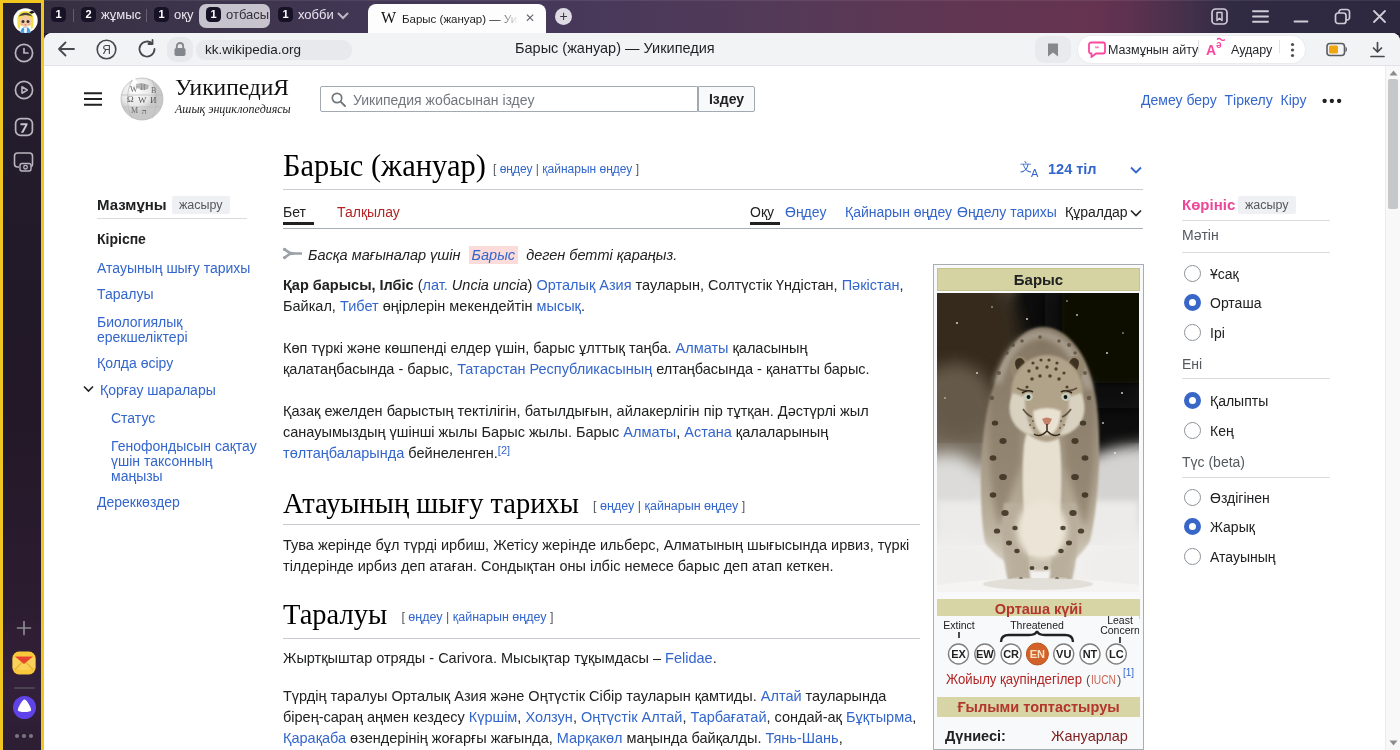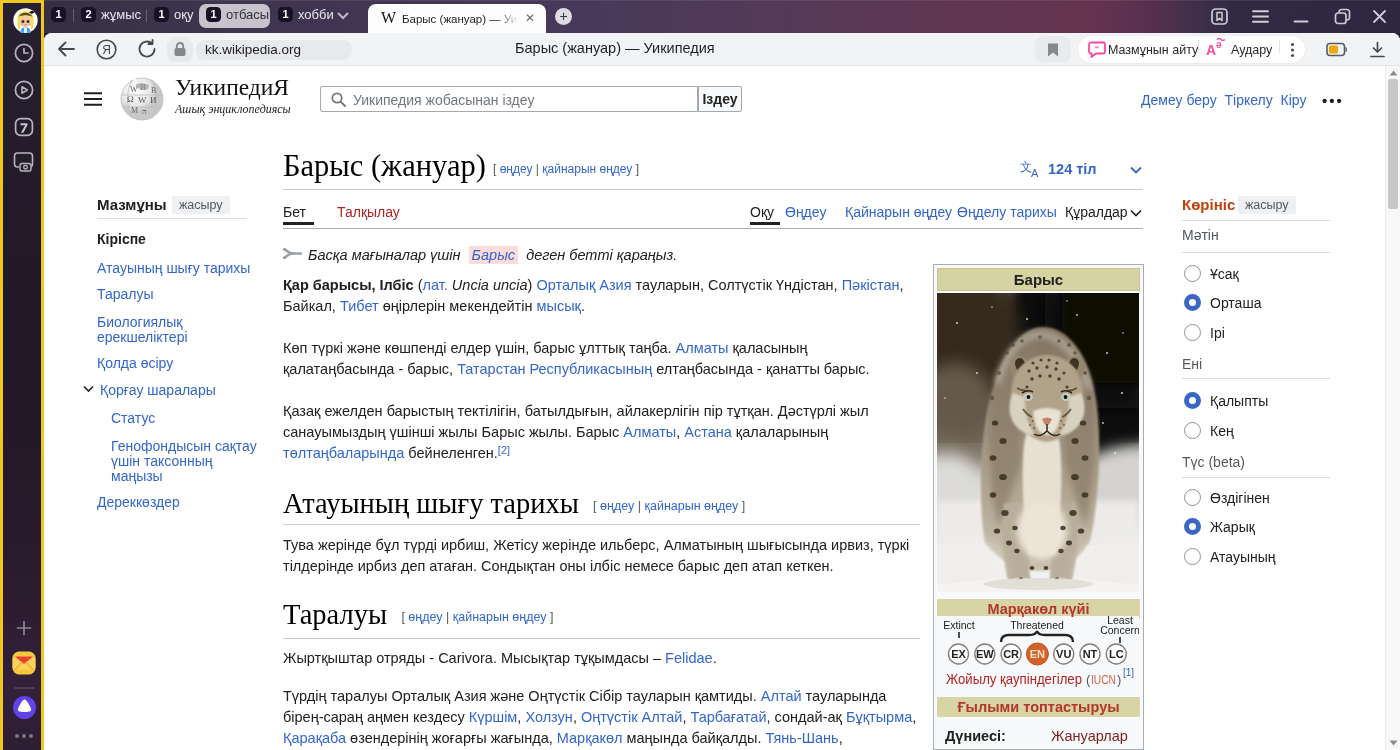--- a/index.html
+++ b/index.html
@@ -225,21 +225,21 @@
       <path d="M16 7 l6 -1 l7 2 l-1 4 l-5 1 l-6 -2 z" fill="#9a9a9a" opacity="0.7"></path>
     </svg>
     <div class="abs serif" style="left:131px;top:10px;font-size:23.5px;color:#111;line-height:1;">УикипедиЯ</div>
     <div class="abs serif" style="left:131px;top:37px;font-size:12px;font-style:italic;color:#202122;line-height:1;">Ашық энциклопедиясы</div>
     <div class="abs" style="left:276px;top:20px;width:378px;height:26px;border:1px solid #a2a9b1;border-radius:2px 0 0 2px;background:#fff;"></div>
     <svg class="abs" style="left:287px;top:26px;" width="15" height="15" viewBox="0 0 15 15">
         <circle cx="6" cy="6" r="4.7" fill="none" stroke="#72777d" stroke-width="1.7"></circle>
         <path d="M9.6 9.6 L14 14" stroke="#72777d" stroke-width="1.9" stroke-linecap="round"></path>
       </svg>
     <div class="abs" style="left:309px;top:26px;font-size:14px;color:#72777d;">Уикипедия жобасынан іздеу</div>
-    <div class="abs" style="left:654px;top:20px;width:44px;height:26px;border:1px solid #a2a9b1;border-radius:0 2px 2px 0;background:#f8f9fa;font-size:14px;font-weight:bold;color:#202122;text-align:center;line-height:25px;">Іздеу</div>
+    <div class="abs" style="left:654px;top:20px;width:57px;height:26px;border:1px solid #a2a9b1;border-radius:0 2px 2px 0;background:#f8f9fa;font-size:14px;font-weight:bold;color:#202122;text-align:center;line-height:25px;">Іздеу</div>
     <div class="abs" style="left:1097px;top:25px;font-size:14px;"><a class="link">Демеу беру</a>&nbsp;&nbsp;<a class="link">Тіркелу</a>&nbsp;&nbsp;<a class="link">Кіру</a>&nbsp;&nbsp;&nbsp;&nbsp;<span style="color:#202122;letter-spacing:2px;font-size:15px;font-weight:bold;position:relative;top:0.5px;">•••</span></div>
 
     <div class="abs serif" style="left:239px;top:85px;font-size:30.5px;color:#000;line-height:1;">Барыс (жануар)</div>
     <div class="abs small-ed" style="left:449px;top:96px;font-size:12px;">[ <a class="link">өңдеу</a> | <a class="link">қайнарын өңдеу</a> ]</div>
     <svg class="abs" style="left:976px;top:93px;" width="23" height="19" viewBox="0 0 23 19">
         <text x="0" y="12" font-size="12" fill="#3366cc">文</text>
         <text x="11" y="18" font-size="11" fill="#3366cc">A</text>
       </svg>
     <div class="abs" style="left:1004px;top:95px;font-size:14.5px;font-weight:bold;color:#3366cc;">124 тіл</div>
     <svg class="abs" style="left:1086px;top:100px;" width="12" height="8" viewBox="0 0 12 8">
@@ -270,21 +270,21 @@
     <div class="abs toclink" style="left:53px;top:249px;">Биологиялық<br>ерекшеліктері</div>
     <div class="abs toclink" style="left:53px;top:290px;">Қолда өсіру</div>
     <svg class="abs" style="left:39px;top:319px;" width="11" height="8" viewBox="0 0 11 8">
         <path d="M1 1.5 L5.5 6 L10 1.5" fill="none" stroke="#202122" stroke-width="1.6"></path>
       </svg>
     <div class="abs toclink" style="left:56px;top:317px;">Қорғау шаралары</div>
     <div class="abs toclink" style="left:67px;top:345px;">Статус</div>
     <div class="abs toclink" style="left:67px;top:373px;">Генофондысын сақтау<br>үшін таксонның<br>маңызы</div>
     <div class="abs toclink" style="left:53px;top:429px;">Дереккөздер</div>
 
-    <div class="abs" style="left:1138px;top:130px;font-size:15px;font-weight:bold;color:#c2410c;">Көрініс</div>
+    <div class="abs" style="left:1138px;top:130px;font-size:15px;font-weight:bold;color:#ec4899;">Көрініс</div>
     <div class="abs hpill" style="left:1194px;top:130px;">жасыру</div>
     <div class="divline abs" style="left:1138px;top:154px;width:148px;"></div>
     <div class="abs grey" style="left:1138px;top:161px;font-size:14px;">Мәтін</div>
     <div class="divline abs" style="left:1138px;top:186px;width:148px;"></div>
     <div class="radio abs" style="left:1140px;top:199px;"></div>
       <div class="abs" style="left:1166px;top:200px;font-size:14px;color:#202122;">Ұсақ</div>
     <div class="radio on abs" style="left:1140px;top:228px;"></div>
       <div class="abs" style="left:1166px;top:229px;font-size:14px;color:#202122;">Орташа</div>
     <div class="radio abs" style="left:1140px;top:258px;"></div>
       <div class="abs" style="left:1166px;top:259px;font-size:14px;color:#202122;">Ірі</div>
@@ -484,21 +484,21 @@
             <circle cx="148" cy="80" r="2"></circle>
             <circle cx="132" cy="52" r="2"></circle>
           <circle cx="55" cy="105" r="2.2"></circle>
             <circle cx="152" cy="105" r="2.2"></circle>
         </g>
         <ellipse cx="18" cy="278" rx="45" ry="32" fill="#efeeec" filter="url(#bl8)"></ellipse>
           <ellipse cx="188" cy="278" rx="45" ry="32" fill="#efeeec" filter="url(#bl8)"></ellipse>
           <path d="M0 292 q50 -7 101 -6 q51 -1 101 6 l0 7 l-202 0 z" fill="#f5f4f2"></path>
         <ellipse cx="101" cy="291" rx="55" ry="6" fill="#ddd9d2" opacity="0.8"></ellipse>
       </svg>
-      <div style="background:#d7d4a6;text-align:center;font-size:14.5px;font-weight:bold;color:#b3362a;padding:2px 0;margin-top:7px;">Марқакөл күйі</div>
+      <div style="background:#d7d4a6;text-align:center;font-size:14.5px;font-weight:bold;color:#b3362a;padding:2px 0;margin-top:7px;">Орташа күйі</div>
       <svg width="202" height="78" viewBox="0 0 202 78" style="display:block;background:#f8f9fa;margin-top:-3px;">
         <text x="22" y="13" font-size="10.5" fill="#202122" text-anchor="middle">Extinct</text>
         <text x="100" y="13" font-size="10.5" fill="#202122" text-anchor="middle">Threatened</text>
         <text x="183" y="8" font-size="10.5" fill="#202122" text-anchor="middle">Least</text>
         <text x="183" y="18" font-size="10.5" fill="#202122" text-anchor="middle">Concern</text>
         <path d="M22 16 v6" stroke="#202122" stroke-width="1.6"></path>
         <path d="M183 21 v6" stroke="#202122" stroke-width="1.6"></path>
         <path d="M64 26 q0 -7 8 -7 h20 q7 0 8 -4 q1 4 8 4 h20 q8 0 8 7" fill="none" stroke="#202122" stroke-width="2.4"></path>
         <g font-size="11" font-weight="bold" text-anchor="middle" font-family="Liberation Sans">
           <circle cx="21.5" cy="38" r="10" fill="#fff" stroke="#808080" stroke-width="1.4"></circle>

